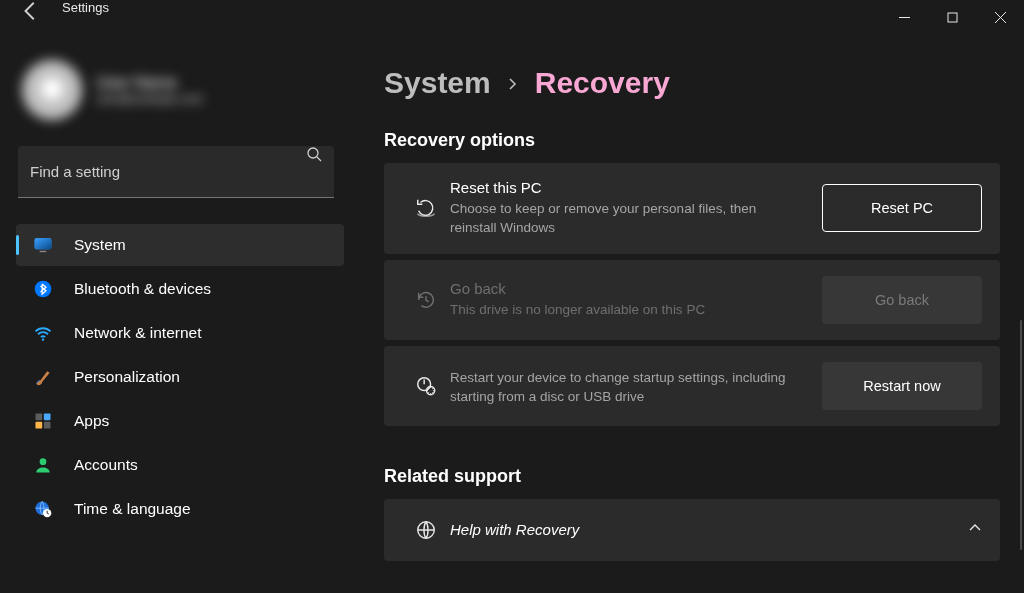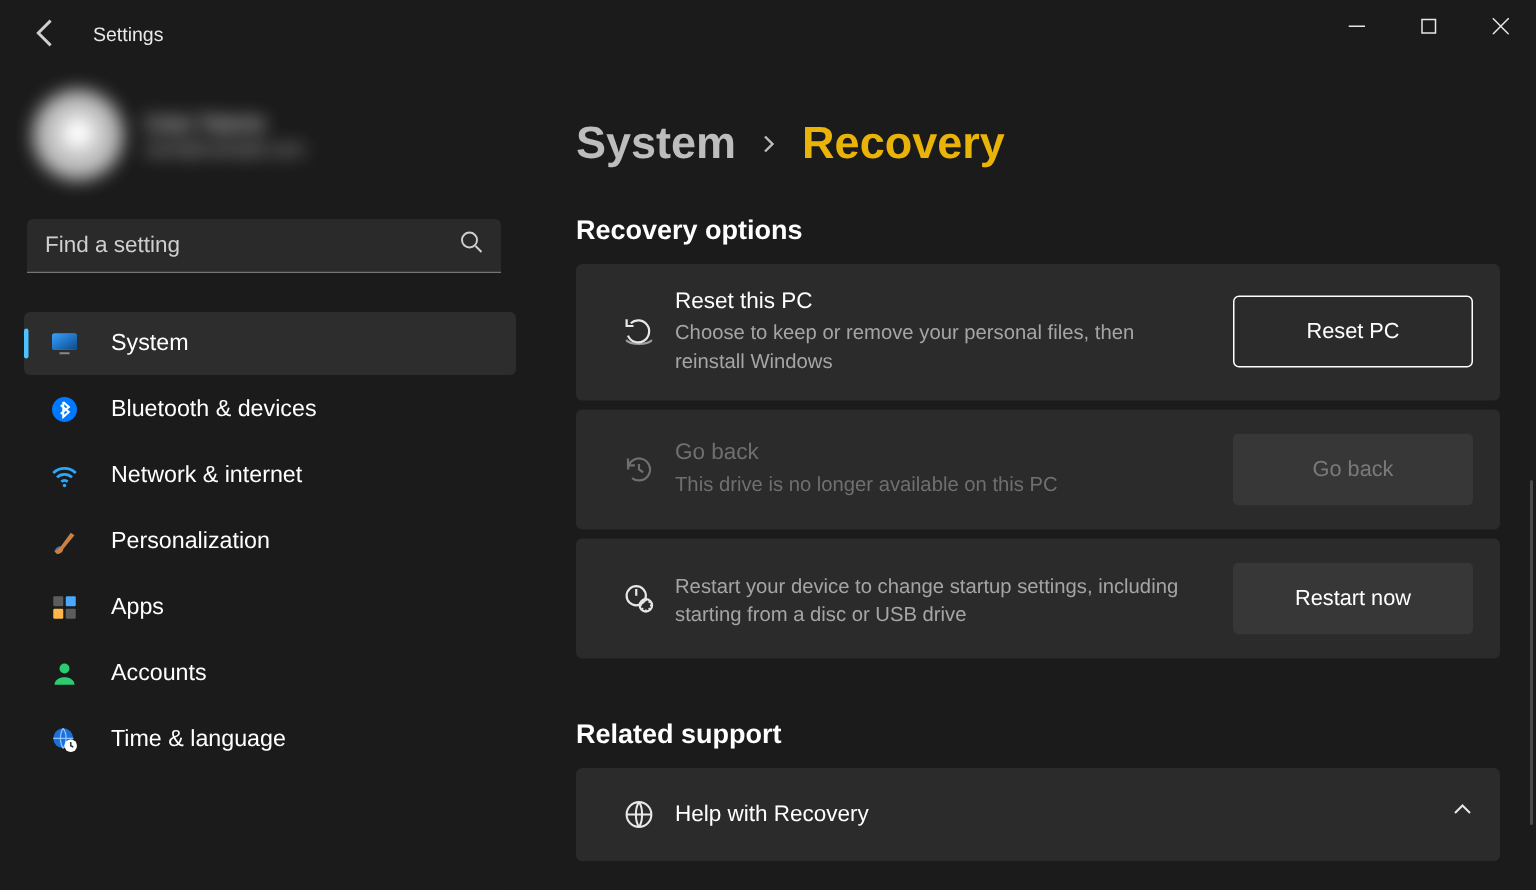--- a/index.html
+++ b/index.html
@@ -9,21 +9,21 @@
     font-family: "Segoe UI", "Segoe UI Variable", Arial, sans-serif;
     color: #ffffff;
     overflow: hidden;
     position: relative;
   }
 
   
   .titlebar {
     height: 44px;
     display: flex;
-    align-items: center;
+    align-items: flex-start;
     padding-left: 20px;
   }
   .titlebar .back {
     width: 22px; height: 22px;
     display: flex; align-items: center; justify-content: center;
     color: #cfcfcf;
     margin-right: 20px;
   }
   .titlebar .app-title {
     font-size: 13px;
@@ -76,23 +76,22 @@
   .profile-text { filter: blur(6px); }
   .profile-name { font-size: 16px; color: #fff; }
   .profile-sub  { font-size: 12px; color: #cfcfcf; }
 
   
   .search {
     margin: 18px 18px 0 18px;
     background: #2a2a2a;
     border-bottom: 1px solid #757575;
     border-radius: 4px 4px 0 0;
-    height: 36px;
-    display: flex;
-    align-items: center;
+    height: 52px;
+    display: flex;
     padding: 0 12px;
   }
   .search-input {
     flex: 1;
     background: transparent;
     border: none;
     color: #cfcfcf;
     font-size: 15px;
     outline: none;
   }
@@ -149,23 +148,22 @@
   .breadcrumb .root {
     color: #bdbdbd;
     font-weight: 600;
   }
   .breadcrumb .chev {
     color: #bdbdbd;
     font-size: 18px;
     position: relative; top: -3px;
   }
   .breadcrumb .leaf {
-    color: #eab308;
+    color: #f9a8d4;
     font-weight: 700;
-    margin-top: 13px;
   }
 
   
   .section-title {
     font-size: 18px;
     color: #ffffff;
     font-weight: 600;
     margin-top: 30px;
   }
 
@@ -226,20 +224,21 @@
   }
 
   
   .expander {
     margin-top: 12px;
     background: #2b2b2b;
     border-radius: 4px;
     display: flex;
     align-items: center;
     padding: 20px 18px;
+    font-style: italic;
   }
   .expander .lead {
     width: 48px;
     display: flex; align-items: center; justify-content: center;
     color: #e8e8e8;
   }
   .expander .lead svg { width: 22px; height: 22px; }
   .expander .title { font-size: 15px; }
   .expander .chev-up {
     margin-left: auto;

